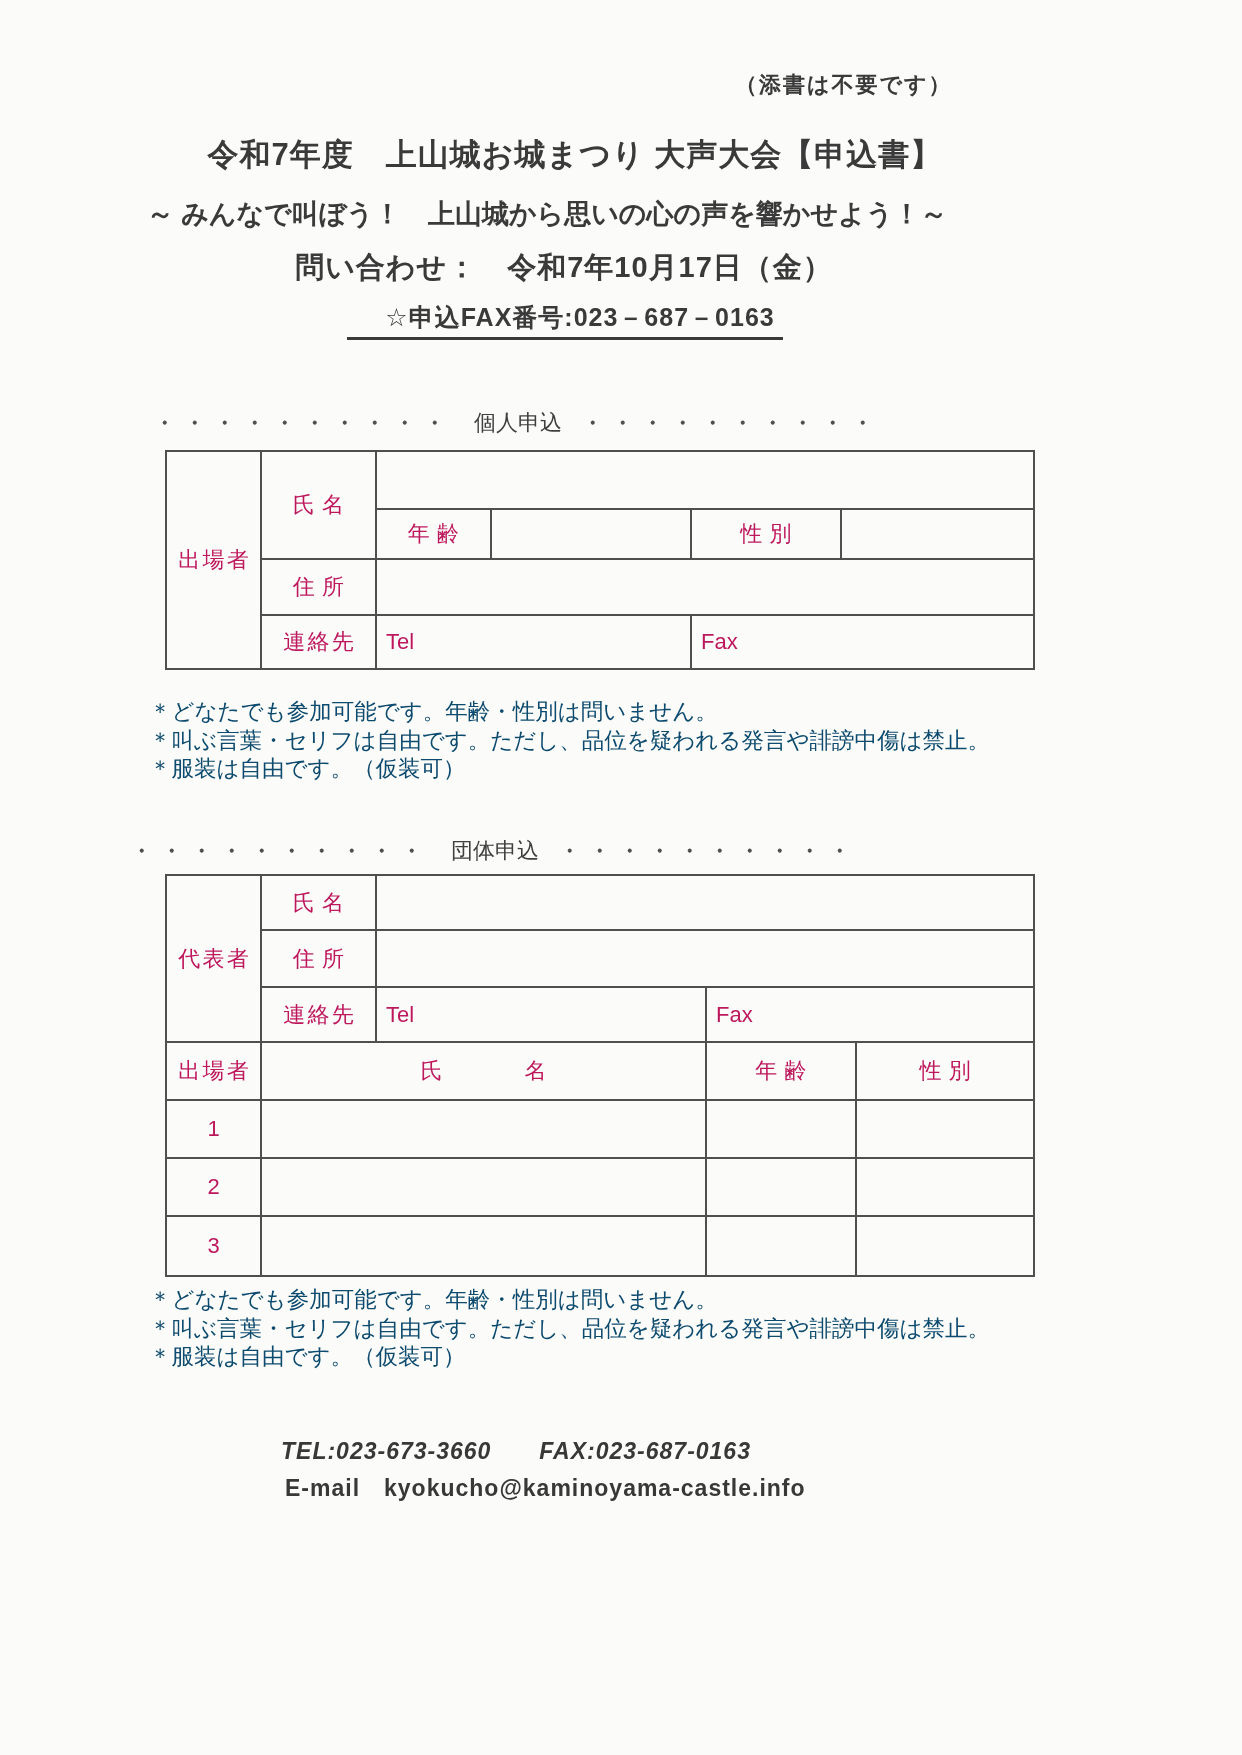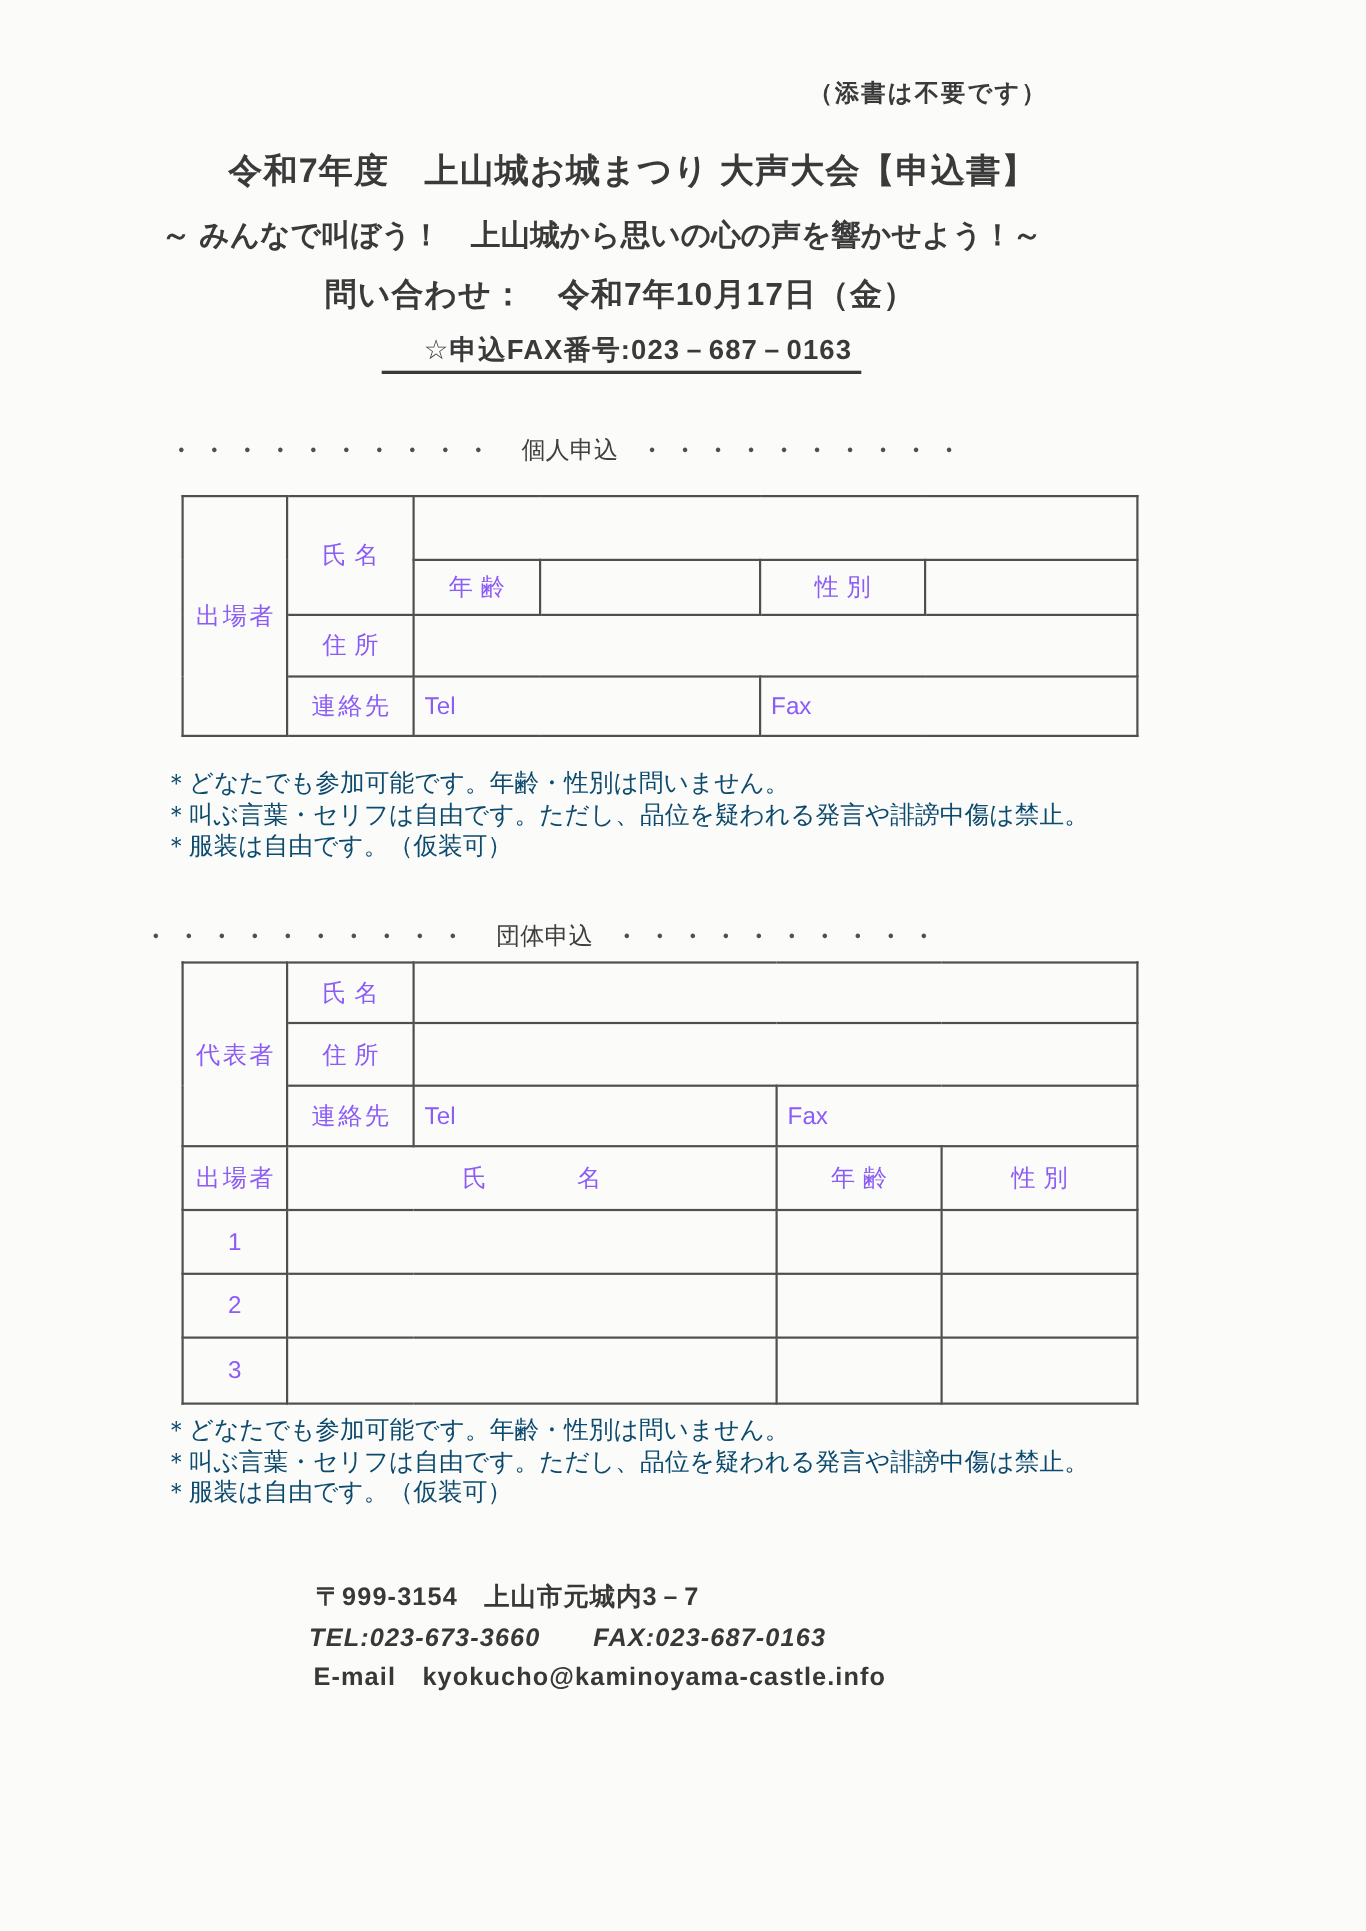--- a/index.html
+++ b/index.html
@@ -34,21 +34,21 @@
   .sec-header .sec-label { margin: 0 20px; font-size: 22px; color: #3f3f3f; }
 
   table.form {
     border-collapse: collapse;
     table-layout: fixed;
     background: transparent;
   }
   table.form td {
     border: 2px solid #4f4f4f;
     font-size: 22px;
-    color: #8b5cf6;
+    color: #be185d;
     vertical-align: middle;
   }
   td.vhead { text-align: center; }
   td.lbl { text-align: center; }
   td.hcell { text-align: center; }
   td.telfax { text-align: left; padding-left: 9px; }
   td.numcell { text-align: center; font-size: 23px; color: #4a4a4a; }
 
   .ls { letter-spacing: .33em; margin-right: -.33em; }
   .ls-sm { letter-spacing: .1em; margin-right: -.1em; }
@@ -70,21 +70,21 @@
 
 <div class="abs top-note">（添書は不要です）</div>
 
 <div class="abs center-wrap doc-title">令和7年度　上山城お城まつり 大声大会【申込書】</div>
 <div class="abs center-wrap doc-subtitle">～ みんなで叫ぼう！　上山城から思いの心の声を響かせよう！～</div>
 <div class="abs center-wrap doc-deadline">問い合わせ：　令和7年10月17日（金）</div>
 <div class="abs center-wrap doc-faxline">
   <span class="underlined">☆申込FAX番号:023－687－0163</span>
 </div>
 
-<div class="abs center-wrap sec-header" style="top:394px;padding-left:46px;">
+<div class="abs center-wrap sec-header" style="top:408px;padding-left:46px;">
   <span class="dots">・・・・・・・・・・</span><span class="sec-label">個人申込</span><span class="dots">・・・・・・・・・・</span>
 </div>
 
 <table class="form abs" style="top:450px; left:165px; width:868px;">
   <colgroup>
     <col style="width:95px">
       <col style="width:115px">
       <col style="width:115px">
     <col style="width:200px">
       <col style="width:150px">
@@ -174,16 +174,15 @@
 </tbody>
   </table>
 
 <div class="abs notes" style="top:1286px; left:149px;">
   <div>＊どなたでも参加可能です。年齢・性別は問いません。</div>
   <div>＊叫ぶ言葉・セリフは自由です。ただし、品位を疑われる発言や誹謗中傷は禁止。</div>
   <div>＊服装は自由です。（仮装可）</div>
 </div>
 
 <div class="abs contact" style="top:1436px; left:243px;">
-  <div class="c-addr">〒999-3154　上山市元城内3－7</div>
   <div class="c-tel">TEL:023-673-3660　　FAX:023-687-0163</div>
   <div class="c-mail">E-mail　kyokucho@kaminoyama-castle.info</div>
 </div>
 
 </body></html>

